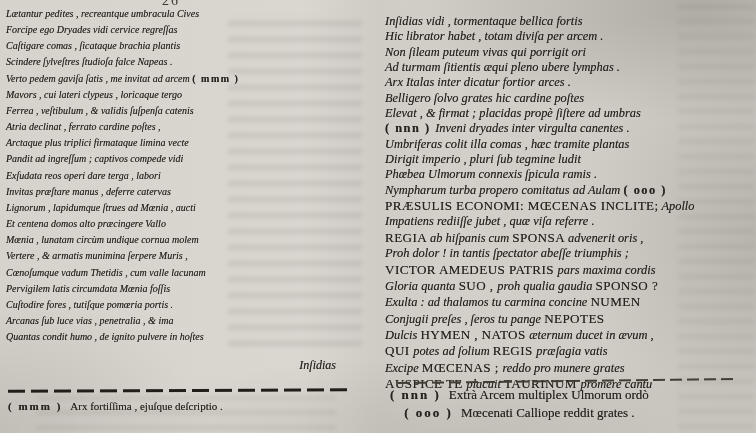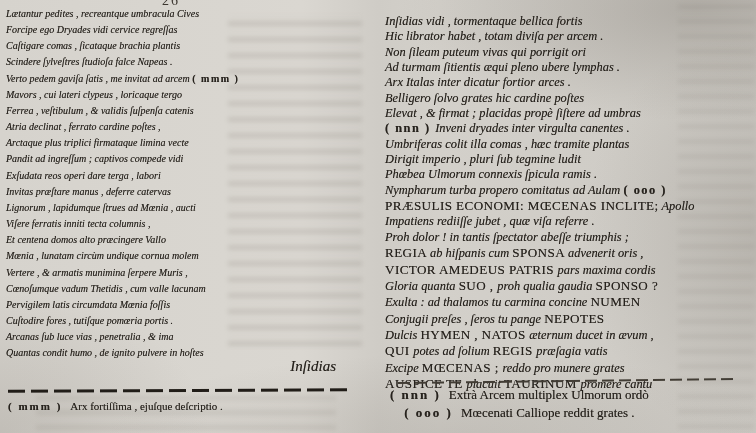--- a/index.html
+++ b/index.html
@@ -24,21 +24,21 @@
   .verses{position:absolute;}
   .page-left .verses{left:6px;top:6px;width:362px;font-size:10px;line-height:16.15px;}
   .page-right .verses{left:7px;top:14px;width:370px;font-size:12.4px;line-height:15.35px;}
   .vline{white-space:nowrap;}
   .seg-i{font-style:italic;}
   .seg-c{font-style:normal;font-size:1.06em;letter-spacing:.4px;}
   .seg-b{font-style:normal;font-weight:700;letter-spacing:1.5px;}
   .verses,.catchword,.footnote,.fn-row{text-shadow:0 0 .6px rgba(38,32,26,.55);}
   .catchword{
     position:absolute;top:358px;left:6px;width:330px;text-align:right;
-    font-style:italic;font-size:15px;
+    font-style:italic;font-size:12px;
   }
   .rule{position:absolute;}
   .rule-left{
     left:8px;top:389px;width:340px;height:3px;transform:rotate(-.25deg);
     background:repeating-linear-gradient(90deg,#211d18 0 17px,transparent 17px 23px);
   }
   .rule-right{
     left:20px;top:380px;width:338px;height:2px;transform:rotate(-.7deg);
     background:repeating-linear-gradient(90deg,#423d35 0 12px,transparent 12px 17px);
   }
@@ -74,21 +74,20 @@
         <div class="vline"><span class="seg-i">Scindere ſylveſtres ſtudioſa falce Napeas .</span></div>
         <div class="vline"><span class="seg-i">Verto pedem gaviſa ſatis , me invitat ad arcem </span><span class="seg-b">( mmm )</span></div>
         <div class="vline"><span class="seg-i">Mavors , cui lateri clypeus , loricaque tergo</span></div>
         <div class="vline"><span class="seg-i">Ferrea , veſtibulum , &amp; validis ſuſpenſa catenis</span></div>
         <div class="vline"><span class="seg-i">Atria declinat , ferrato cardine poſtes ,</span></div>
         <div class="vline"><span class="seg-i">Arctaque plus triplici firmataque limina vecte</span></div>
         <div class="vline"><span class="seg-i">Pandit ad ingreſſum ; captivos compede vidi</span></div>
         <div class="vline"><span class="seg-i">Exſudata reos operi dare terga , labori</span></div>
         <div class="vline"><span class="seg-i">Invitas præſtare manus , deferre catervas</span></div>
         <div class="vline"><span class="seg-i">Lignorum , lapidumque ſtrues ad Mœnia , aucti</span></div>
-        <div class="vline"><span class="seg-i">Viſere ferratis inniti tecta columnis ,</span></div>
         <div class="vline"><span class="seg-i">Et centena domos alto præcingere Vallo</span></div>
         <div class="vline"><span class="seg-i">Mœnia , lunatam circùm undique cornua molem</span></div>
         <div class="vline"><span class="seg-i">Vertere , &amp; armatis munimina ſerpere Muris ,</span></div>
         <div class="vline"><span class="seg-i">Cœnoſumque vadum Thetidis , cum valle lacunam</span></div>
         <div class="vline"><span class="seg-i">Pervigilem latis circumdata Mœnia foſſis</span></div>
         <div class="vline"><span class="seg-i">Cuſtodire fores , tutiſque pomœria portis .</span></div>
         <div class="vline"><span class="seg-i">Arcanas ſub luce vias , penetralia , &amp; ima</span></div>
         <div class="vline"><span class="seg-i">Quantas condit humo , de ignito pulvere in hoſtes</span></div>
       </div>
     <div class="catchword">Inſidias</div>
@@ -109,22 +108,22 @@
         <div class="vline"><span class="seg-i">Arx Italas inter dicatur fortior arces .</span></div>
         <div class="vline"><span class="seg-i">Belligero ſolvo grates hic cardine poſtes</span></div>
         <div class="vline"><span class="seg-i">Elevat , &amp; firmat ; placidas propè ſiſtere ad umbras</span></div>
         <div class="vline"><span class="seg-b">( nnn ) </span><span class="seg-i">Inveni dryades inter virgulta canentes .</span></div>
         <div class="vline"><span class="seg-i">Umbriferas colit illa comas , hæc tramite plantas</span></div>
         <div class="vline"><span class="seg-i">Dirigit imperio , pluri ſub tegmine ludit</span></div>
         <div class="vline"><span class="seg-i">Phœbea Ulmorum connexis ſpicula ramis .</span></div>
         <div class="vline"><span class="seg-i">Nympharum turba propero comitatus ad Aulam </span><span class="seg-b">( ooo )</span></div>
         <div class="vline"><span class="seg-c">PRÆSULIS ECONOMI: MŒCENAS INCLITE;</span><span class="seg-i"> Apollo</span></div>
         <div class="vline"><span class="seg-i">Impatiens rediiſſe jubet , quæ viſa referre .</span></div>
+        <div class="vline"><span class="seg-c">REGIA </span><span class="seg-i">ab hiſpanis cum </span><span class="seg-c">SPONSA </span><span class="seg-i">advenerit oris ,</span></div>
         <div class="vline"><span class="seg-i">Proh dolor ! in tantis ſpectator abeſſe triumphis ;</span></div>
-        <div class="vline"><span class="seg-c">REGIA </span><span class="seg-i">ab hiſpanis cum </span><span class="seg-c">SPONSA </span><span class="seg-i">advenerit oris ,</span></div>
         <div class="vline"><span class="seg-c">VICTOR AMEDEUS PATRIS </span><span class="seg-i">pars maxima cordis</span></div>
         <div class="vline"><span class="seg-i">Gloria quanta </span><span class="seg-c">SUO , </span><span class="seg-i">proh qualia gaudia </span><span class="seg-c">SPONSO ?</span></div>
         <div class="vline"><span class="seg-i">Exulta : ad thalamos tu carmina concine </span><span class="seg-c">NUMEN</span></div>
         <div class="vline"><span class="seg-i">Conjugii preſes , ſeros tu pange </span><span class="seg-c">NEPOTES</span></div>
         <div class="vline"><span class="seg-i">Dulcis </span><span class="seg-c">HYMEN , NATOS </span><span class="seg-i">æternum ducet in ævum ,</span></div>
         <div class="vline"><span class="seg-c">QUI </span><span class="seg-i">potes ad ſolium </span><span class="seg-c">REGIS </span><span class="seg-i">præſagia vatis</span></div>
         <div class="vline"><span class="seg-i">Excipe </span><span class="seg-c">MŒCENAS ; </span><span class="seg-i">reddo pro munere grates</span></div>
         <div class="vline"><span class="seg-c">AUSPICE TE </span><span class="seg-i">placuit </span><span class="seg-c">TAURINUM </span><span class="seg-i">promere cantu</span></div>
       </div>
     <div class="ghost ghost3"></div>

